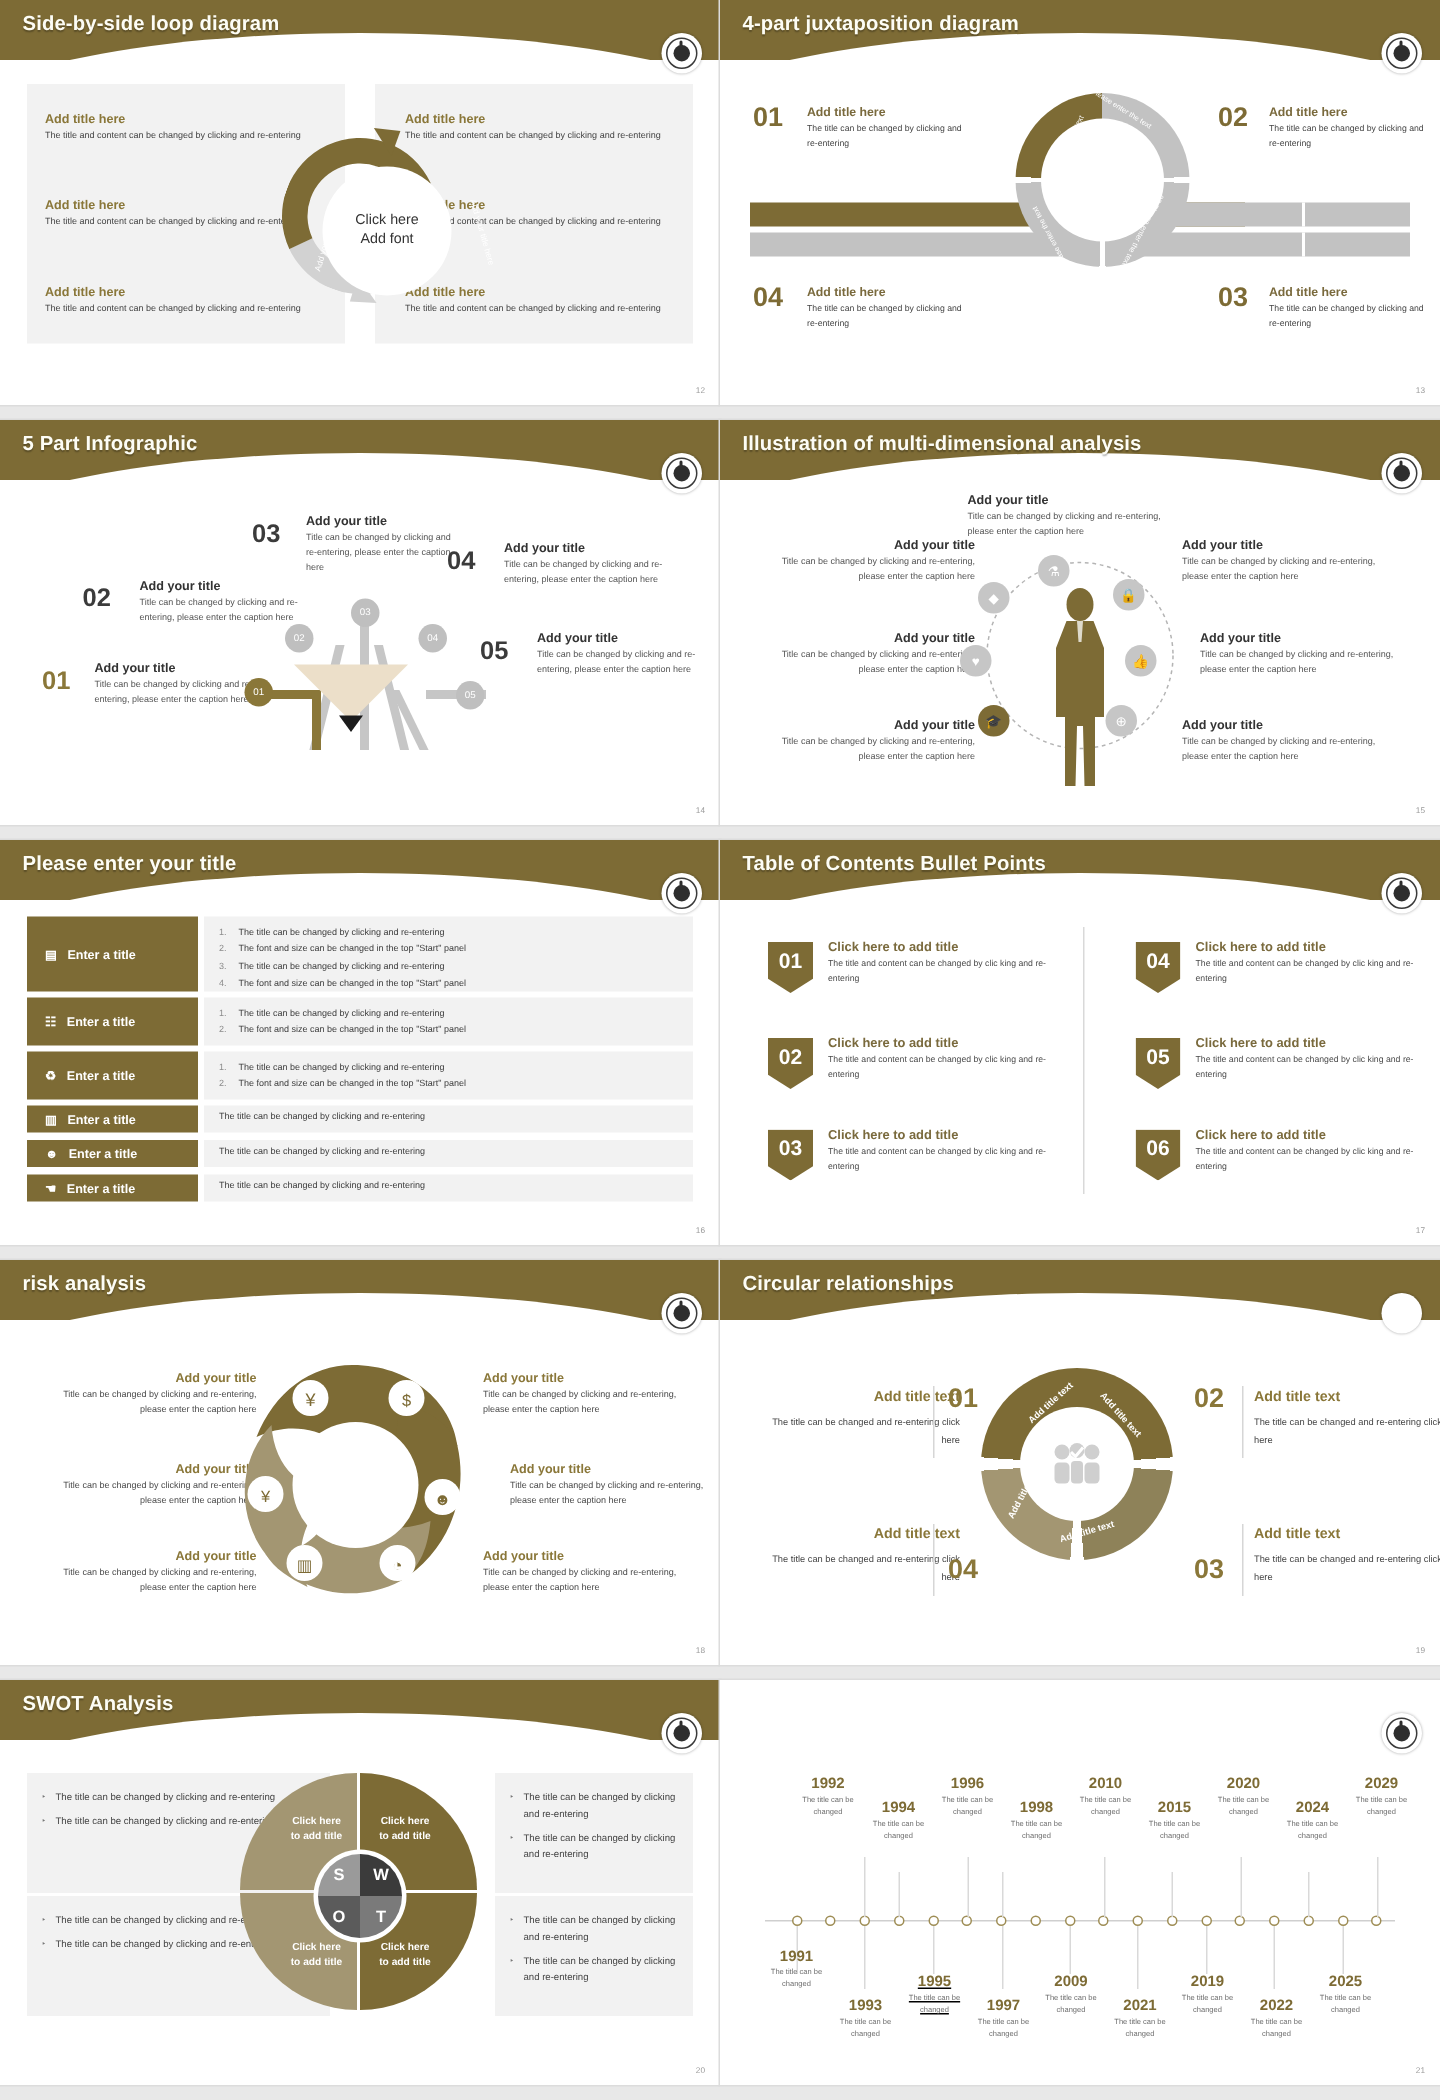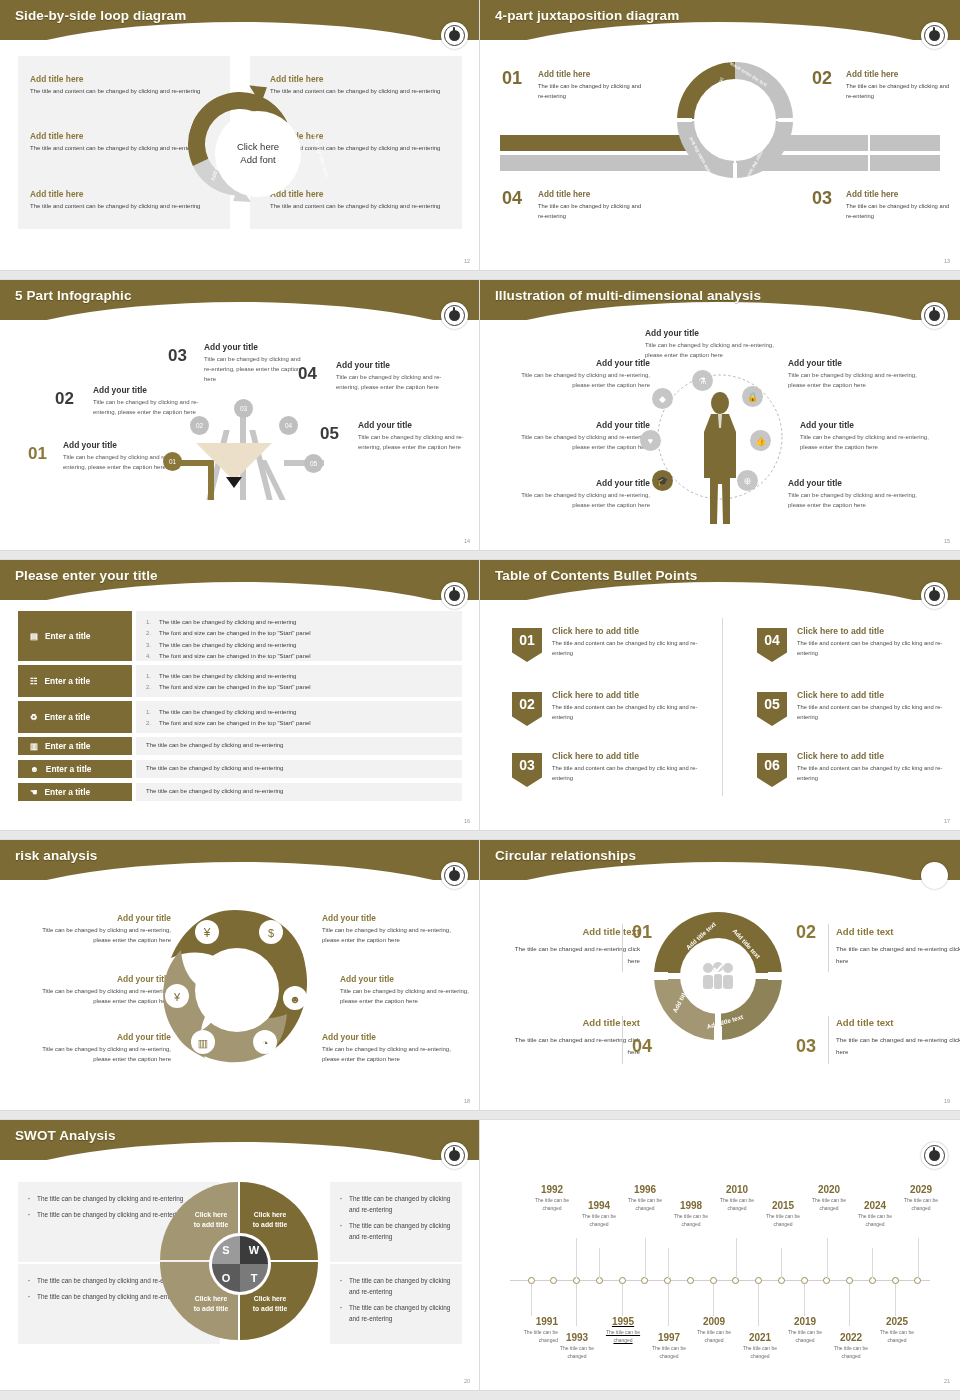--- a/index.html
+++ b/index.html
@@ -769,21 +769,21 @@
         </div>
   <div class="ev" style="left:368px;top:80px;">
     <div class="y">2024</div>
           <div class="d">The title can be changed</div>
         </div>
   <div class="ev" style="left:414px;top:64px;">
     <div class="y">2029</div>
           <div class="d">The title can be changed</div>
         </div>
 
-  <div class="ev" style="left:24px;top:196px;text-align:right;">
+  <div class="ev" style="left:24px;top:179px;">
     <div class="y">1991</div>
           <div class="d">The title can be changed</div>
         </div>
   <div class="ev" style="left:70px;top:212px;">
     <div class="y">1993</div>
           <div class="d">The title can be changed</div>
         </div>
   <div class="ev" style="left:116px;top:196px;text-decoration:underline;">
     <div class="y">1995</div>
           <div class="d">The title can be changed</div>

